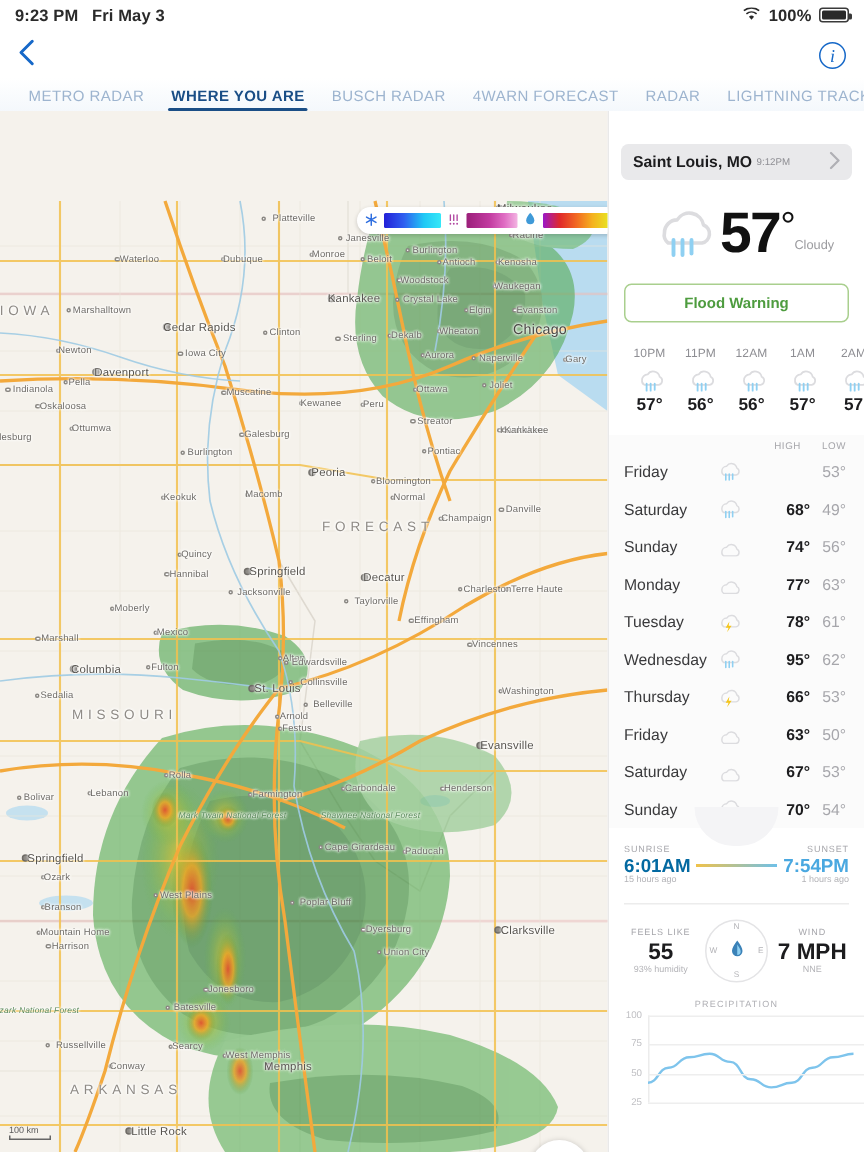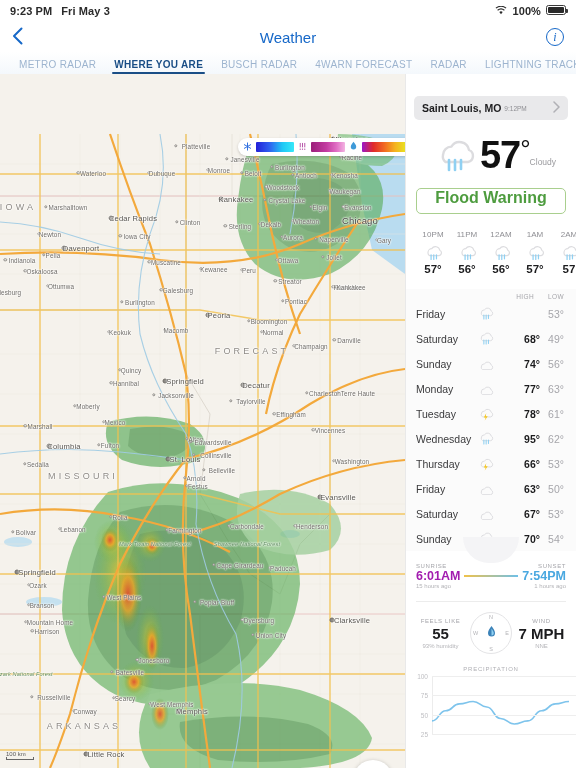--- a/index.html
+++ b/index.html
@@ -133,22 +133,22 @@
   .current {
     display:flex; align-items:center; justify-content:center;
     gap:4px; margin-top:14px; padding-left:4px;
   }
   .cur-temp { font-size:38px; font-weight:700; color:#111; letter-spacing:-1px; line-height:1;}
   .cur-deg { font-size:26px; font-weight:400; vertical-align:top;}
   .cur-cond { font-size:8.5px; color:#9b9b9f; margin-top:14px; margin-left:-4px;}
 
   .alert {
     margin:12px 10px 0 10px; border:1px solid #a9cf8e; border-radius:5px;
-    height:26px; display:flex;align-items:flex-start;justify-content:center;
-    color:#4e9c3f; font-size:16px; font-weight:600; cursor:pointer;
+    height:26px; display:flex;align-items:center;justify-content:center;
+    color:#4e9c3f; font-size:10px; font-weight:600; cursor:pointer;
   }
 
   .hourly {
     display:flex; margin:16px 0 0 10px; overflow:hidden; gap:0;
   }
   .hr { width:34px; text-align:center; flex:0 0 34px; }
   .hr-time { font-size:8px; color:#8e8e93; letter-spacing:0.1px;}
   .hr-ico { height:20px; display:flex;align-items:center;justify-content:center; margin:3px 0 1px;}
   .hr-temp { font-size:11.5px; font-weight:700; color:#1c1c1e;}
 
@@ -173,21 +173,21 @@
   .grabber i{ width:26px;height:4px;border-radius:2px;background:#d4d4d8; margin-top:2px;}
   .grabber::before{
     content:""; position:absolute; top:-2px; left:50%; transform:translateX(-50%);
     width:56px;height:26px;border-radius:0 0 28px 28px; background:#f4f4f6;
   }
 
   .sunsec { padding:12px 10px 8px; }
   .sun-row { display:flex; justify-content:space-between; }
   .sun-cap { font-size:6px; color:#a6a6ab; letter-spacing:0.6px; }
   .sun-time { font-size:12.5px; font-weight:600; }
-  .sun-a { color:#a21caf; }
+  .sun-a { color:#0369a1; }
   .sun-b { color:#4aa8e0; text-align:right;}
   .sun-ago { font-size:6px; color:#b4b4b8; }
   .sun-line {
     height:1.6px; flex:1; margin:0 4px;
     background:linear-gradient(90deg,#f0c24a,#6fc0e8);
     align-self:center;
   }
 
   .divider { height:1px; background:#ececec; margin:4px 10px; }
 
@@ -235,21 +235,20 @@
         </span>
     </div>
   </div>
 
   <div class="navbar">
     <div class="nav-back">
       <svg width="11" height="18" viewBox="0 0 11 18">
           <path d="M9.5 1.5 2 9l7.5 7.5" stroke="#1668c8" stroke-width="2" fill="none" stroke-linecap="round" stroke-linejoin="round"></path>
         </svg>
     </div>
-    <div class="nav-title">Weather</div>
     <div class="nav-info">i</div>
   </div>
 
   <div class="tabstrip">
     <div class="tab">METRO RADAR</div>
     <div class="tab active">WHERE YOU ARE</div>
     <div class="tab">BUSCH RADAR</div>
     <div class="tab">4WARN FORECAST</div>
     <div class="tab">RADAR</div>
     <div class="tab">LIGHTNING TRACKER</div>

